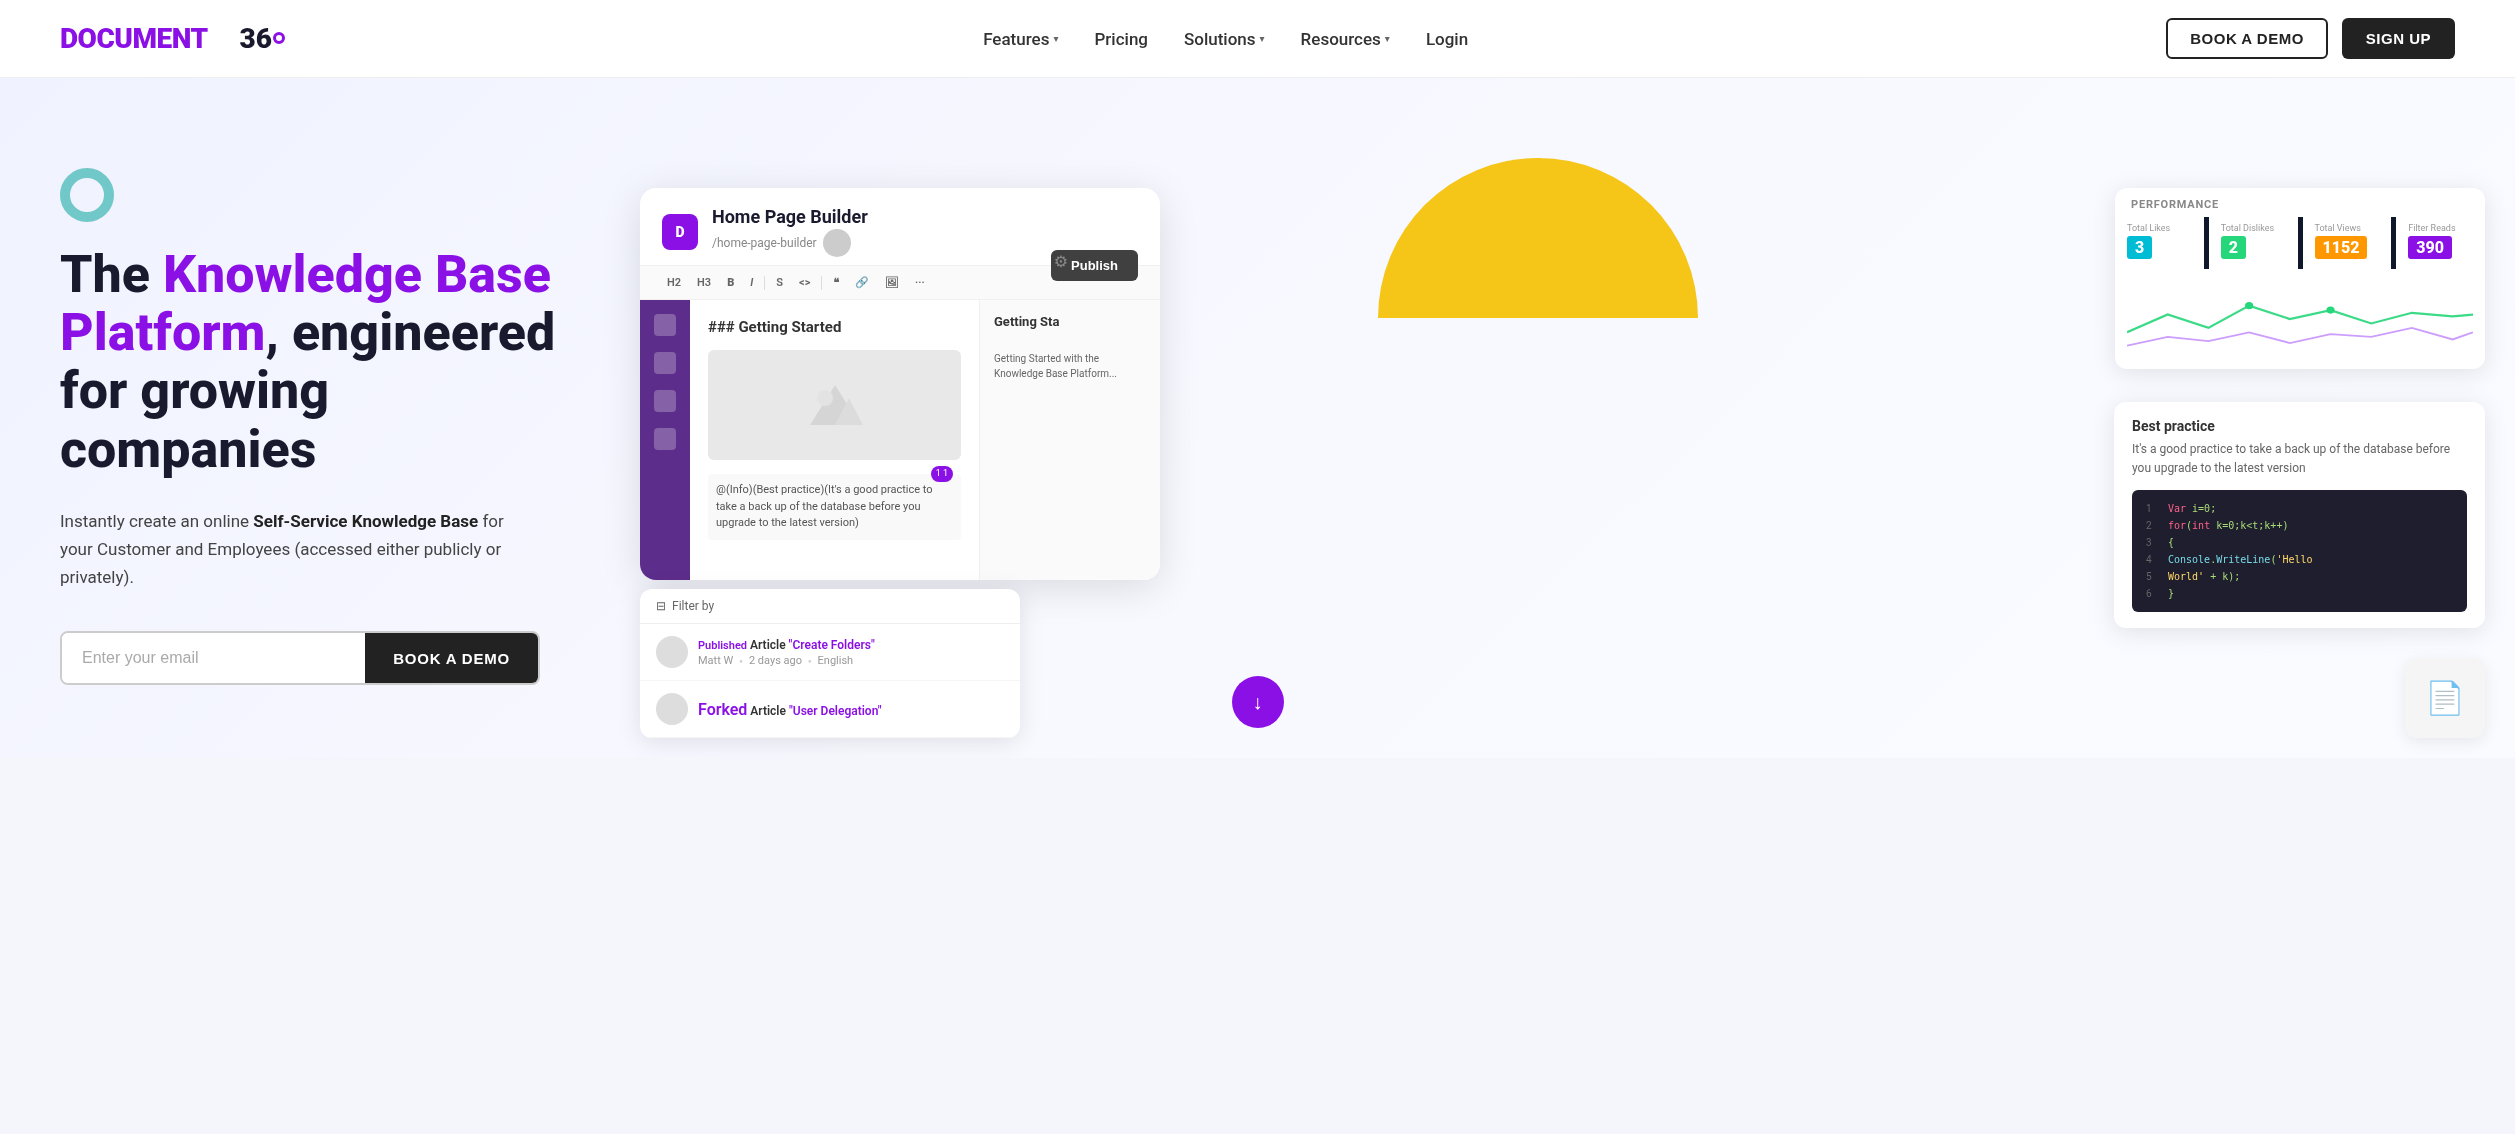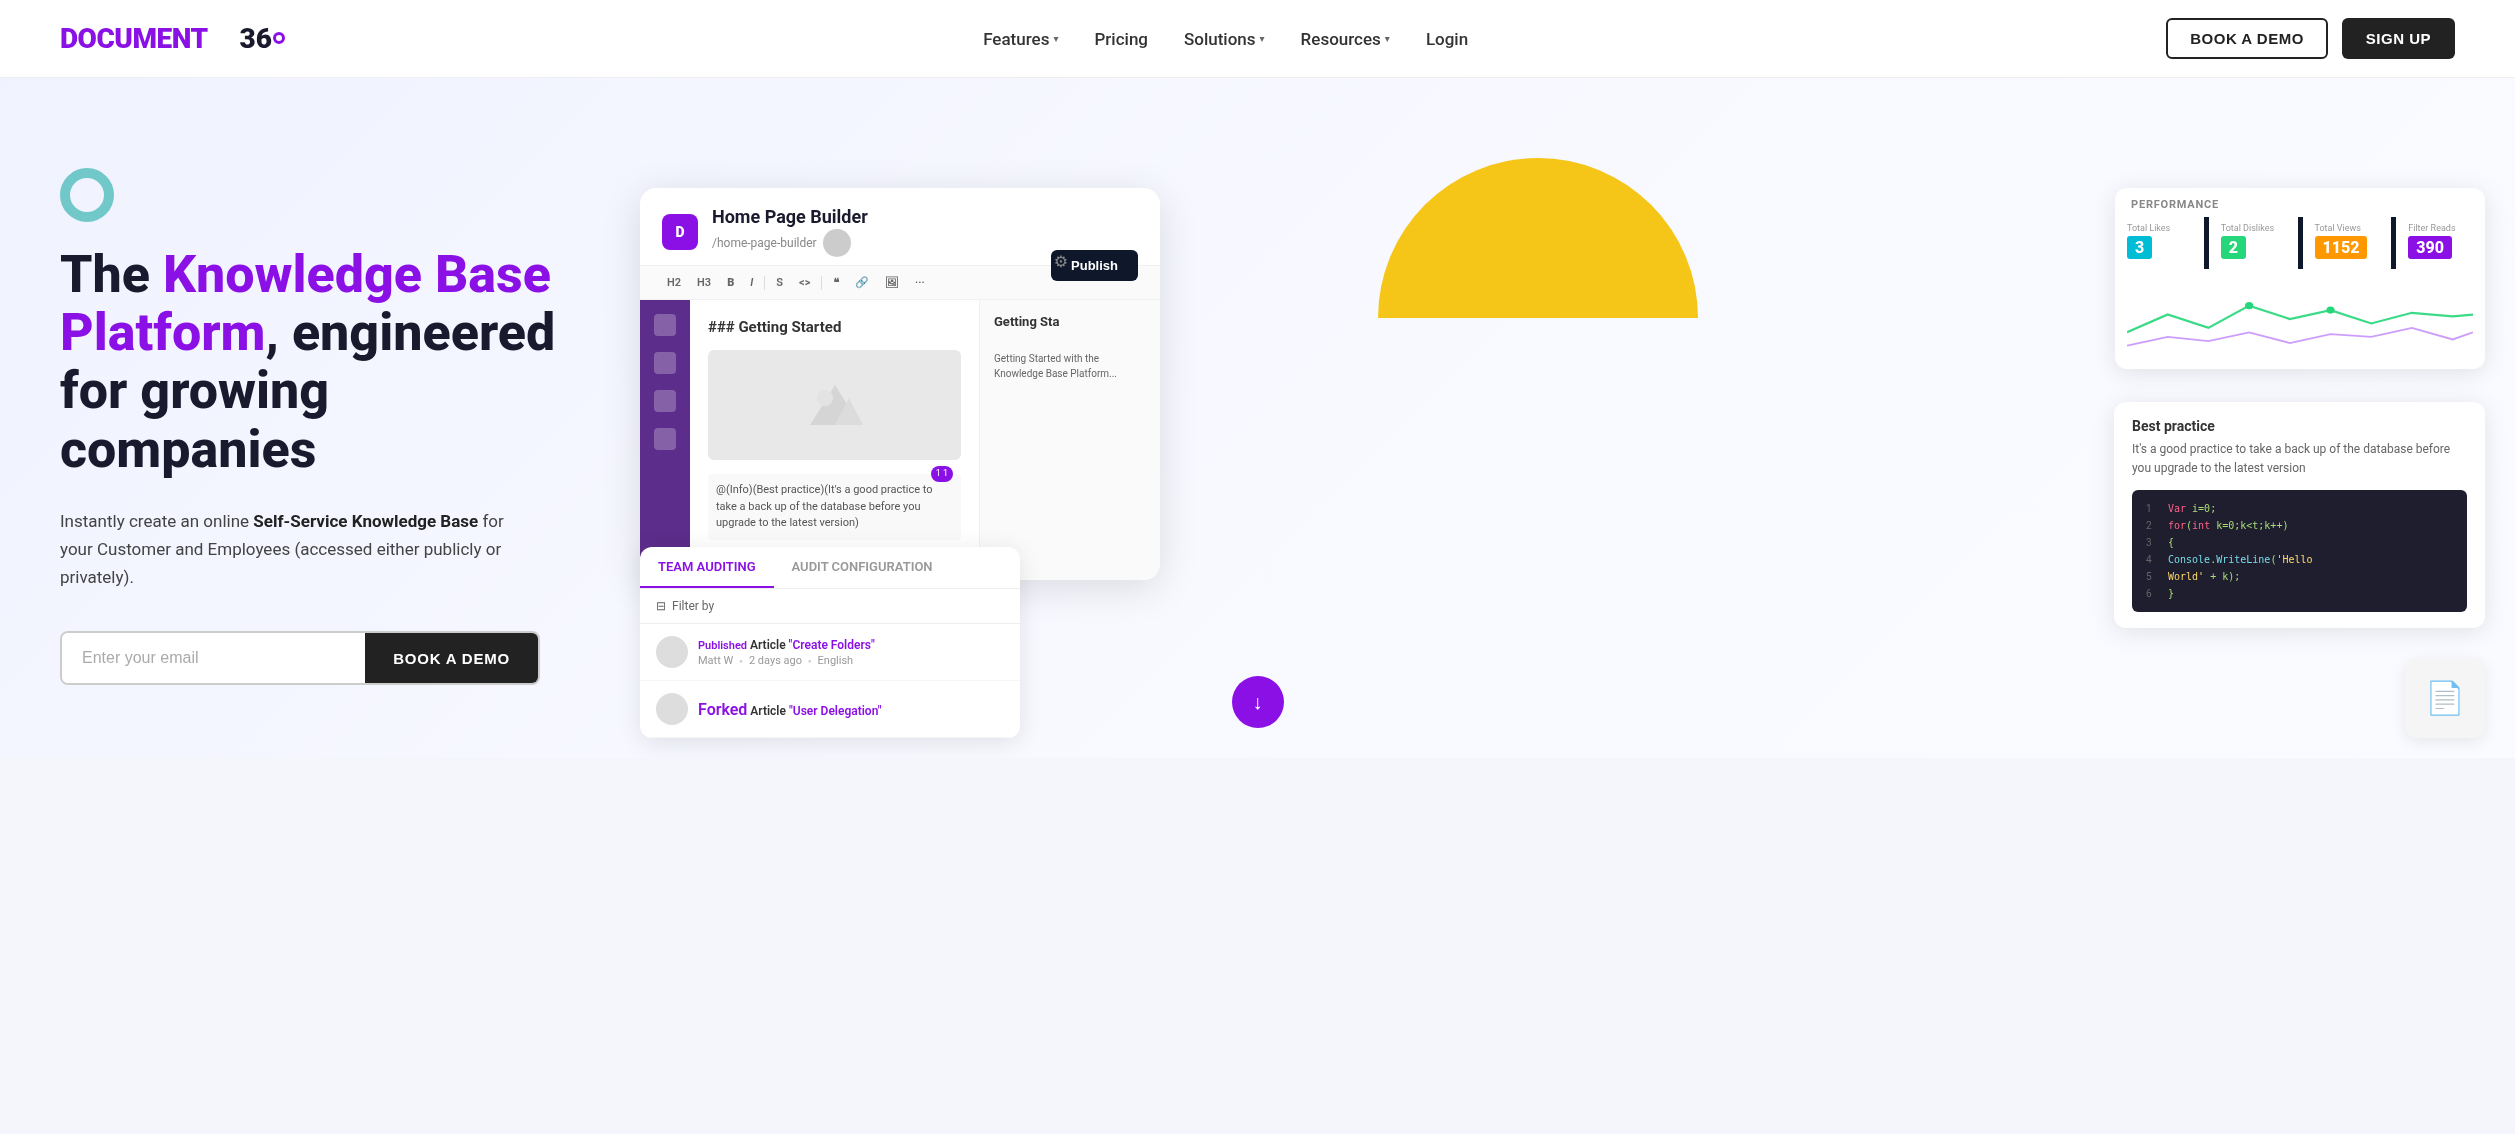--- a/index.html
+++ b/index.html
@@ -347,21 +347,21 @@
     }
     .preview-text {
       font-size: 10px;
       color: #666;
       line-height: 1.5;
     }
     .publish-btn {
       position: absolute;
       top: 62px;
       right: 22px;
-      background: #0f172a;
+      background: #404040;
       color: #fff;
       font-size: 13px;
       font-weight: 700;
       padding: 8px 20px;
       border-radius: 6px;
       cursor: pointer;
       border: none;
     }
     .gear-icon {
       position: absolute;
@@ -774,24 +774,20 @@
           <span class="bp-line-code"><span class="str">World'</span> + k);</span>
         </div>
         <div class="bp-code-line">
           <span class="bp-line-num">6</span>
           <span class="bp-line-code">}</span>
         </div>
       </div>
     </div>
 
     <div class="ui-card-audit">
-      <div class="audit-tabs">
-        <div class="audit-tab active">TEAM AUDITING</div>
-        <div class="audit-tab">AUDIT CONFIGURATION</div>
-      </div>
       <div class="audit-filter">
         <span class="filter-icon">⊟</span>
         <span>Filter by</span>
       </div>
       <div class="audit-item">
         <div class="audit-avatar"></div>
         <div class="audit-content">
           <div class="audit-title">
             <span class="published-badge">Published</span> Article <span>"Create Folders"</span>
           </div>

